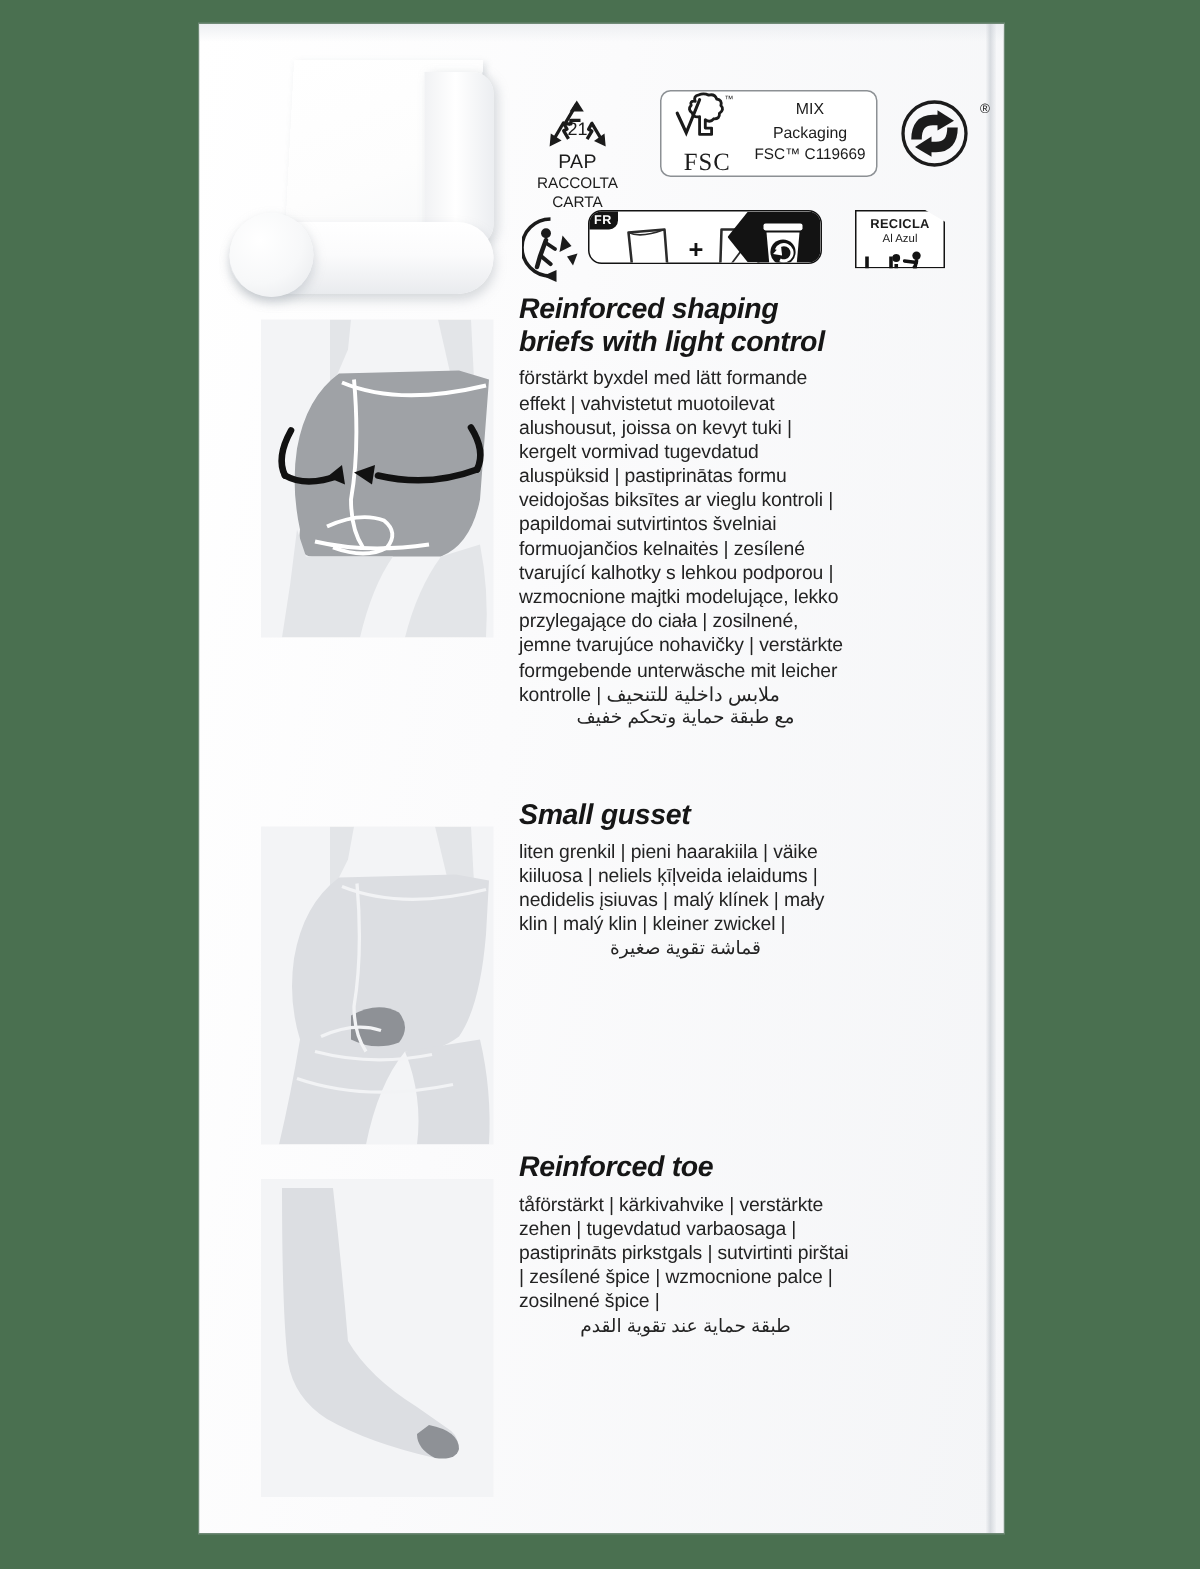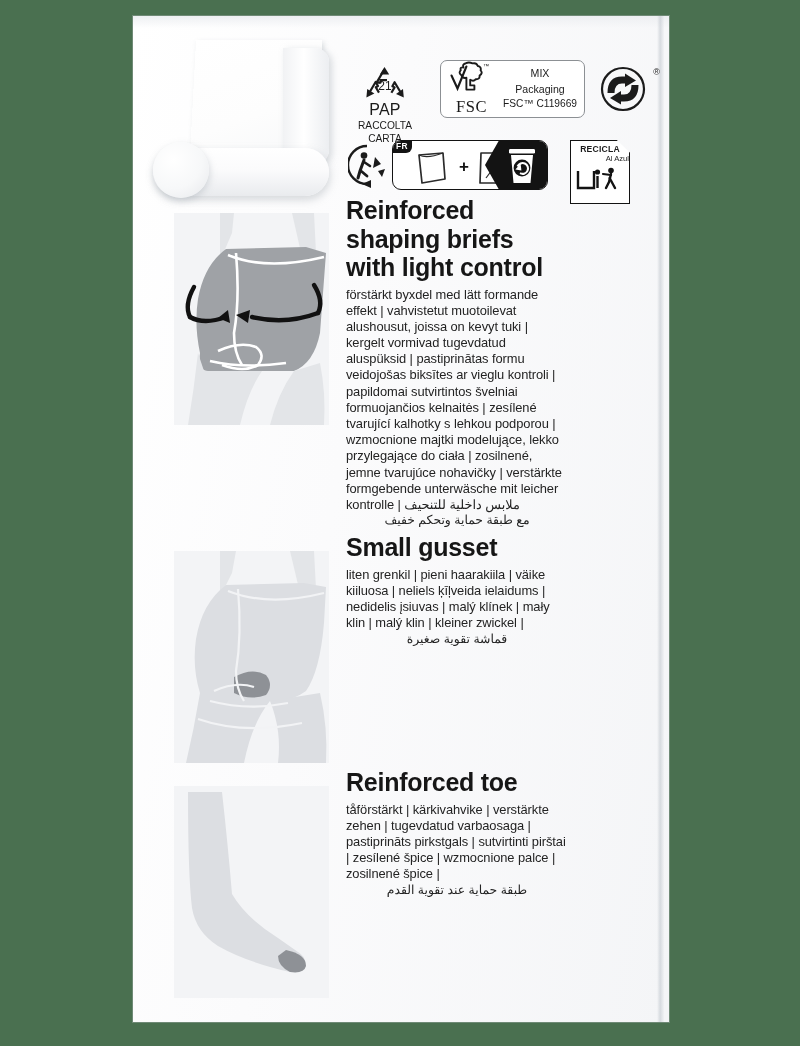--- a/index.html
+++ b/index.html
@@ -55,21 +55,21 @@
   }
 
   
   #symbols { position: absolute; left: 215px; top: 42px; width: 310px; height: 150px; color: #1b1b1b; }
   .sym { position: absolute; }
   .sym-cap { text-align: center; line-height: 1.12; }
 
   
   #pap { left: 0px; top: 8px; width: 74px; }
   #pap .loop { display: block; margin: 0 auto; }
-  #pap .pap-label { font-size: 16px; font-weight: 400; margin-top: 1px; letter-spacing: .2px; }
+  #pap .pap-label { font-size: 13px; font-weight: 400; margin-top: 1px; letter-spacing: .2px; }
   #pap .pap-sub { font-size: 10.2px; line-height: 1.18; margin-top: 1px; }
 
   
   #fsc {
     left: 92px; top: 2px; width: 145px; height: 58px;
     border: 1.1px solid #8c9094; border-radius: 7px;
     display: flex; align-items: center; background: #fff;
   }
   #fsc-left { width: 58px; text-align: center; padding-left: 3px; }
   #fsc-word { font-family: "Liberation Serif", serif; font-size: 16.5px; letter-spacing: .6px; margin-top: -1px; text-align: center; }
@@ -77,61 +77,61 @@
   #fsc-right .code { white-space: nowrap; font-size: 10.2px; }
 
   
   #greendot { left: 252px; top: 8px; width: 54px; }
   #gd-r { position: absolute; right: -6px; top: 1px; font-size: 9px; }
 
   
   #triman { left: 0px; top: 82px; width: 200px; height: 52px; }
   #tri-person { position: absolute; left: 0; top: 4px; }
   #tri-box {
-    position: absolute; left: 44px; top: 0px; width: 156px; height: 50px;
+    position: absolute; left: 44px; top: 0px; width: 156px; height: 36px;
     border: 1.6px solid #131313; border-radius: 9px; overflow: hidden; background: #fff;
   }
   #fr-tag {
     position: absolute; left: -1px; top: -1px; background: #131313; color: #fff;
     font-size: 8.4px; font-weight: 700; padding: 1px 4px 2px; border-radius: 8px 0 6px 0; letter-spacing: .4px;
   }
   .tri-item { position: absolute; border: 1.4px solid #2b2b2b; background: #fff; }
   #tri-plus { position: absolute; left: 66px; top: 16px; font-size: 17px; font-weight: 700; color: #131313; }
   #tri-dark {
     position: absolute; right: 0; top: 0; width: 62px; height: 100%;
     background: #131313; clip-path: polygon(22% 0, 100% 0, 100% 100%, 22% 100%, 0 50%);
   }
 
   
   #recicla {
-    left: 222px; top: 82px; width: 60px; height: 64px;
+    left: 222px; top: 82px; width: 60px; height: 39px;
     border: 1.5px solid #131313; background: #fff;
     clip-path: polygon(0 0, 78% 0, 100% 20%, 100% 100%, 0 100%);
   }
   #rec-title { font-size: 8.6px; font-weight: 700; text-align: center; margin-top: 3px; letter-spacing: .2px; }
-  #rec-sub { font-size: 7.6px; text-align: right; margin-top: 0px; }
+  #rec-sub { font-size: 7.6px; text-align: center; margin-top: 0px; }
 
   
   .section { position: absolute; left: 0; width: 100%; }
   #sec1 { top: 180px; }
   #sec2 { top: 517px; }
   #sec3 { top: 752px; }
 
   .illus {
     position: absolute; left: 41px; width: 155px;
     background: #f3f4f6; overflow: hidden;
   }
   #ill1 { top: 17px; height: 212px; }
   #ill2 { top: 18px; height: 212px; }
   #ill3 { top: 18px; height: 212px; }
 
   .txtcol { position: absolute; left: 213px; width: 222px; }
   .feat-title {
-    font-size: 25px; font-weight: 700; color: #161616;
-    line-height: 1.14; letter-spacing: -.25px; margin-bottom: 5px;
+    font-size: 19px; font-weight: 700; color: #161616;
+    line-height: 1.14; letter-spacing: -.25px; margin-bottom: 5px; font-style: italic;
   }
   .feat-langs {
     font-size: 12.9px; color: #232323; line-height: 1.255; letter-spacing: -.08px;
   }
   .feat-ar {
     font-size: 12.4px; color: #232323; line-height: 1.35;
     direction: rtl; text-align: center;
   }
   #sec1 .feat-ar { margin-top: -1px; }
   .inline-ar { direction: rtl; unicode-bidi: embed; }

